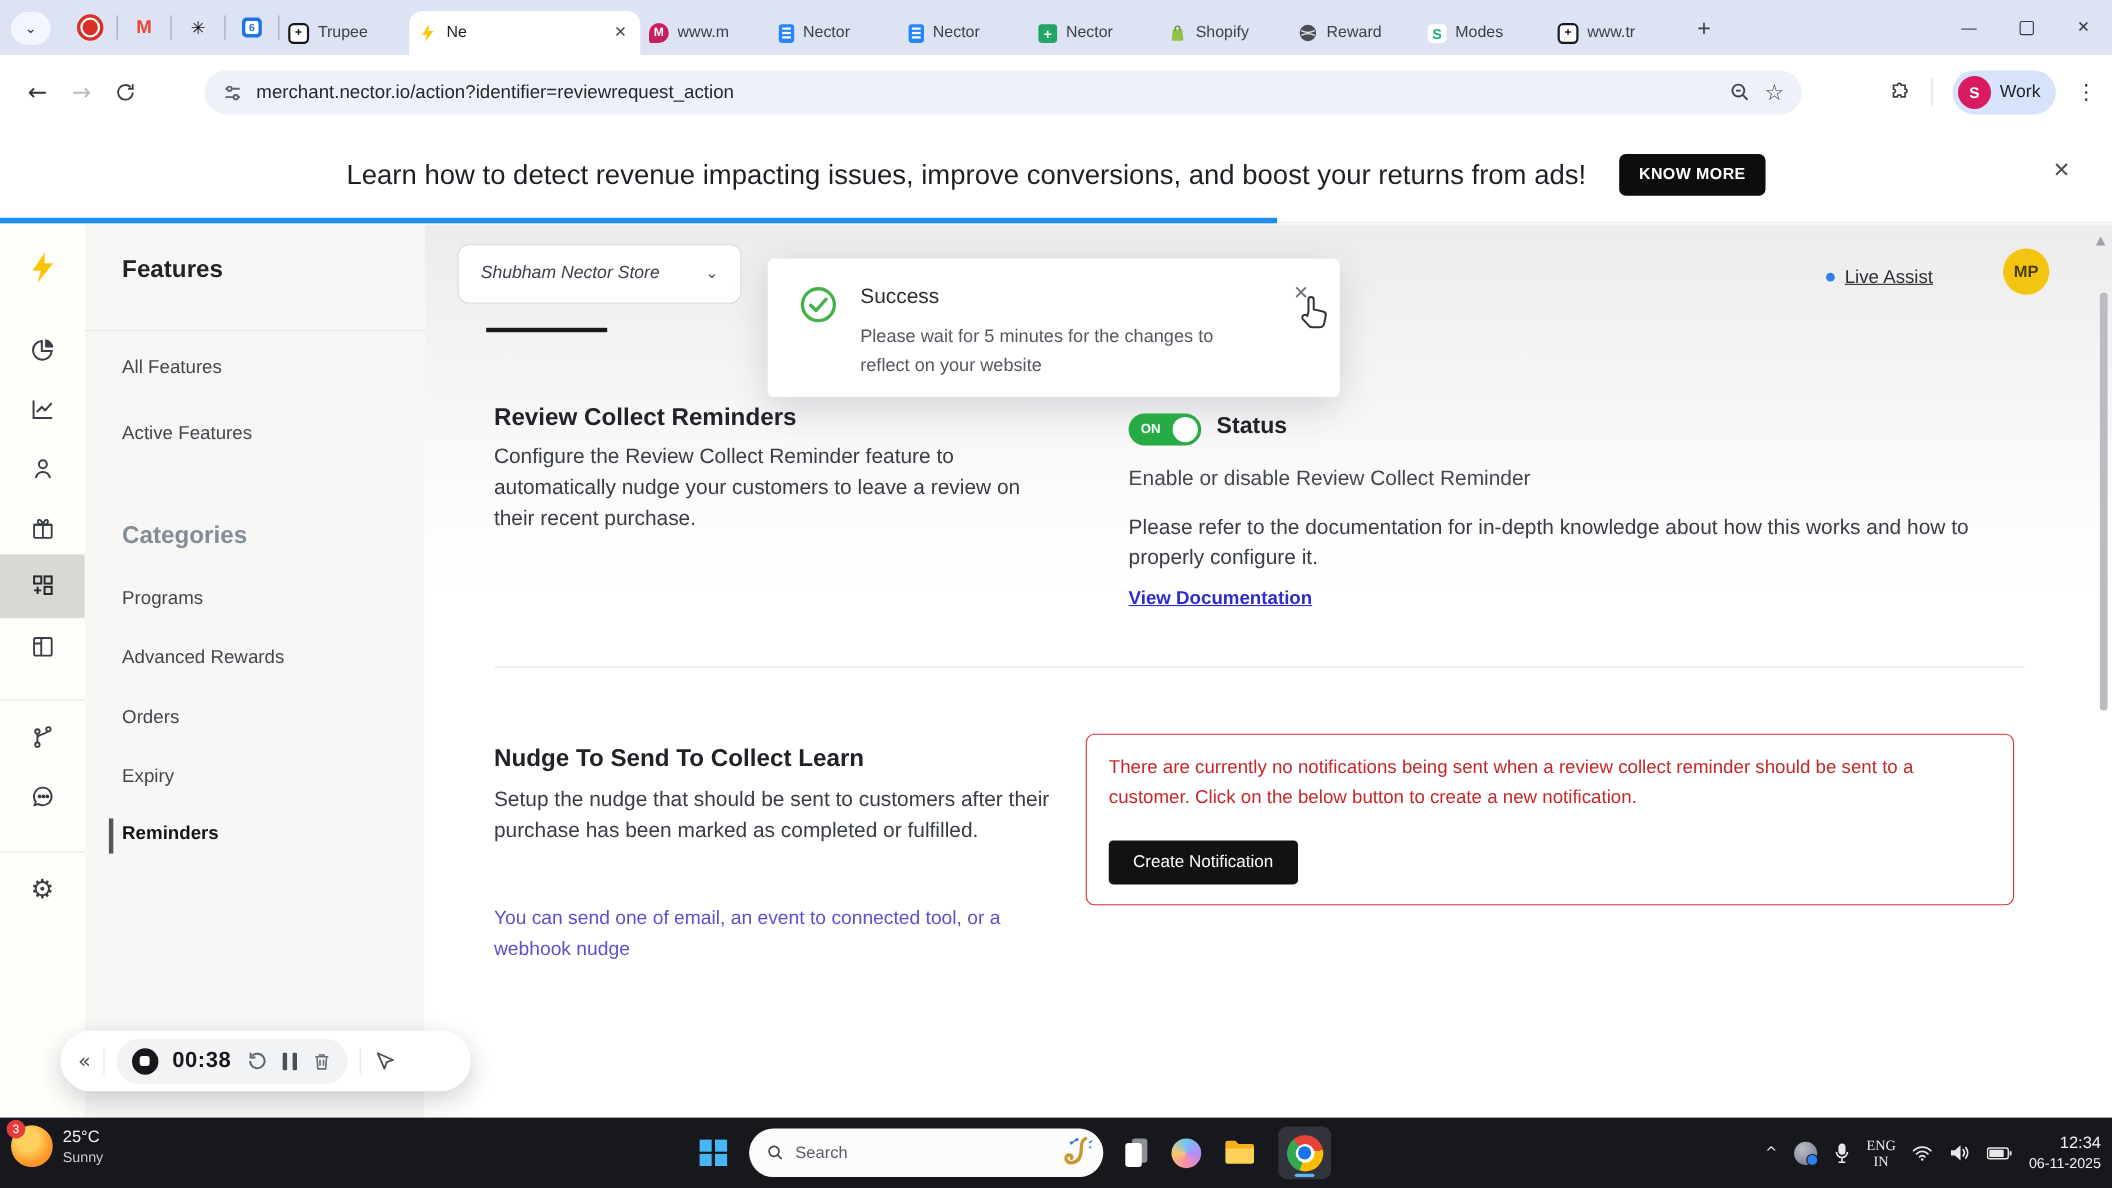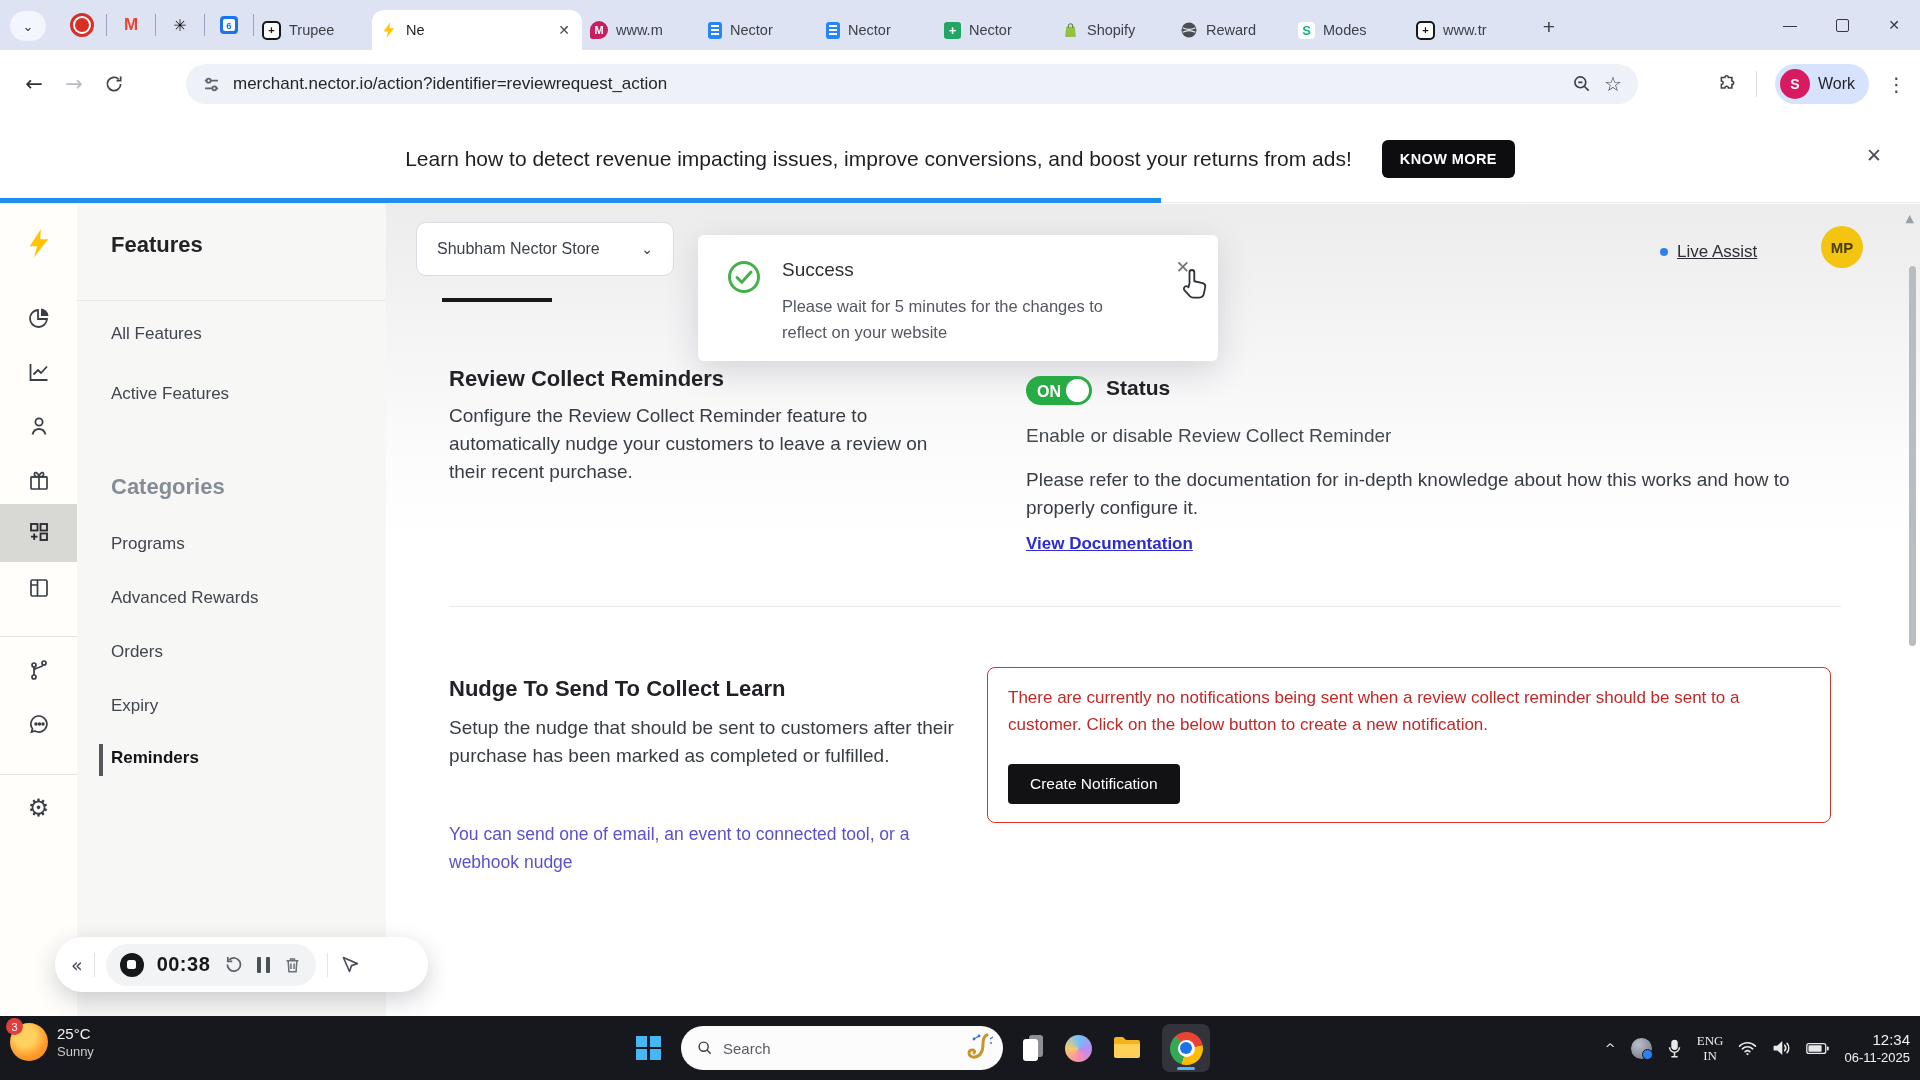--- a/index.html
+++ b/index.html
@@ -59,21 +59,21 @@
   .vsep{width:1px;height:26px;background:#dadce2;}
   .profile{height:40px;border-radius:20px;background:#d7e3fc;display:flex;align-items:center;gap:8px;padding:0 14px 0 5px;}
   .pavatar{width:30px;height:30px;border-radius:50%;background:#d81b60;color:#fff;font-size:14px;font-weight:bold;
            display:flex;align-items:center;justify-content:center;}
   .pname{font-size:16px;color:#1f2125;}
   .dots{font-size:19px;color:#3c4148;}
 
   
   .page{position:absolute;left:0;top:118px;width:1920px;height:898px;background:#fff;}
   .banner{position:absolute;left:0;top:0;width:1920px;height:82px;background:#fff;display:flex;align-items:center;justify-content:center;gap:30px;}
-  .banner-text{font-size:21px;font-weight:500;color:#1d1f24;}
+  .banner-text{font-size:25px;font-weight:500;color:#1d1f24;}
   .knowmore{background:#0d0d0f;color:#fff;border-radius:6px;padding:11px 18px;font-size:14.5px;font-weight:bold;letter-spacing:.4px;}
   .banner-x{position:absolute;right:38px;top:26px;font-size:19px;color:#4c5057;}
   .progress{position:absolute;left:0;top:80px;width:1920px;height:5px;border-bottom:1px solid #e9e9e9;box-sizing:border-box;}
   .progress-fill{width:1161px;height:5px;background:#1f8ef1;}
 
   
   .rail{position:absolute;left:0;top:86px;width:77px;height:812px;background:#fffefb;}
   .rail .ric{position:absolute;left:0;width:77px;display:flex;justify-content:center;}
   .rail .active-bg{position:absolute;left:0;top:300px;width:77px;height:58px;background:#d8d8d5;}
   .rail .rdiv{position:absolute;left:0;width:77px;height:1px;background:#e4e4e1;}
@@ -84,21 +84,21 @@
   .panel .head.grey{color:#848c98;}
   .panel .item{position:absolute;left:34px;font-size:17px;color:#41464e;}
   .panel .item.sel{font-weight:bold;color:#141418;}
   .pdiv{position:absolute;left:0;top:96px;width:309px;height:1px;background:#e8e8e5;}
   .selbar{position:absolute;left:22px;top:540px;width:4px;height:32px;background:#55575c;}
 
   
   .main{position:absolute;left:386px;top:86px;width:1534px;height:812px;
         background:linear-gradient(180deg,#ececec 0px,#f3f3f4 110px,#fcfcfd 260px,#ffffff 340px);}
   .store{position:absolute;left:30px;top:18px;width:258px;height:54px;background:#fff;border:1px solid #d9dce2;border-radius:10px;
-         display:flex;align-items:center;justify-content:space-between;padding:0 20px;box-sizing:border-box;}
+         display:flex;align-items:center;justify-content:space-between;padding:0 20px;box-sizing:border-box;font-style:italic;}
   .store .lbl{font-size:16px;color:#3a3f48;}
   .store .chev{font-size:14px;color:#3a3f48;}
   .tabline{position:absolute;left:56px;top:94px;width:110px;height:4px;background:#17181c;}
 
   .toast{position:absolute;left:312px;top:31px;width:520px;height:126px;background:#fff;border-radius:6px;
          box-shadow:0 10px 34px rgba(40,44,60,.16);}
   .toast .chk{position:absolute;left:28px;top:24px;}
   .toast .t-title{position:absolute;left:84px;top:24px;font-size:19px;color:#2c2e33;}
   .toast .t-msg{position:absolute;left:84px;top:58px;width:340px;font-size:16.5px;color:#54585f;line-height:26px;}
   .toast .t-x{position:absolute;right:28px;top:22px;font-size:17px;color:#6d7178;}
@@ -106,21 +106,21 @@
 
   .live{position:absolute;left:1274px;top:38px;display:flex;align-items:center;gap:9px;}
   .live .dot{width:8px;height:8px;border-radius:50%;background:#2f80ed;}
   .live .ltxt{font-size:17px;color:#2c3036;text-decoration:underline;}
   .mp{position:absolute;left:1435px;top:22px;width:42px;height:42px;border-radius:50%;background:#f3c410;
       color:#4a3d08;font-size:15px;font-weight:bold;display:flex;align-items:center;justify-content:center;}
 
   .h-sec{position:absolute;font-size:22px;font-weight:bold;color:#202227;}
   .p-sec{position:absolute;font-size:19px;color:#383d44;line-height:28px;}
   .toggle{position:absolute;left:640px;top:172px;width:66px;height:29px;border-radius:15px;background:#27ab44;}
-  .toggle .on{position:absolute;left:11px;top:7px;font-size:16px;font-weight:bold;color:#fff;}
+  .toggle .on{position:absolute;left:11px;top:7px;font-size:12px;font-weight:bold;color:#fff;}
   .toggle .knob{position:absolute;right:3px;top:3px;width:23px;height:23px;border-radius:50%;background:#fff;}
   .status-l{position:absolute;left:720px;top:172px;font-size:21px;font-weight:bold;color:#202227;}
   .doclink{position:absolute;left:640px;top:330px;font-size:17px;font-weight:600;color:#2d2bd0;text-decoration:underline;}
   .divider{position:absolute;left:63px;top:402px;width:1392px;height:1px;background:#e9e9e9;}
 
   .hint{position:absolute;left:63px;top:616px;width:500px;font-size:17.5px;color:#5b50cf;line-height:28px;}
   .alertbox{position:absolute;left:601px;top:463px;width:844px;height:156px;border:1.6px solid #d93030;border-radius:8px;
             background:#fff;box-sizing:border-box;}
   .alerttxt{position:absolute;left:20px;top:16px;width:790px;font-size:17px;font-weight:500;color:#c42727;line-height:27px;}
   .createbtn{position:absolute;left:20px;top:96px;background:#121214;color:#fff;border-radius:4px;padding:11px 22px;font-size:15.5px;}

